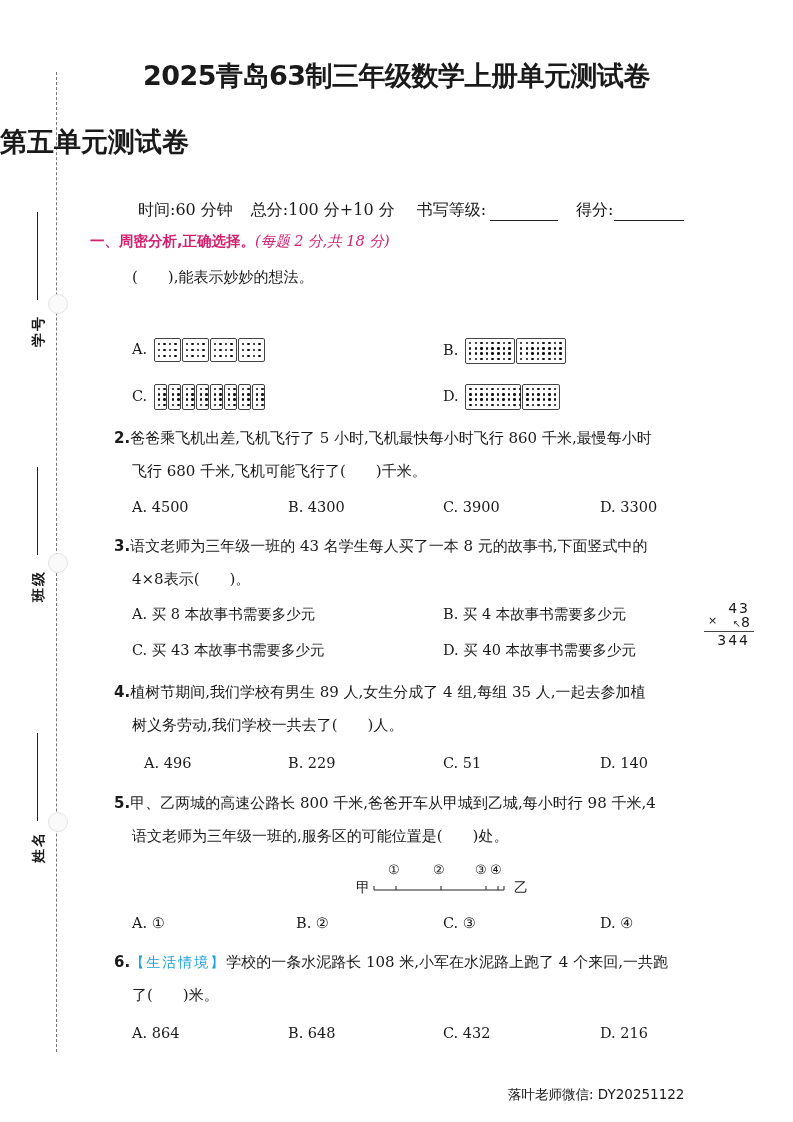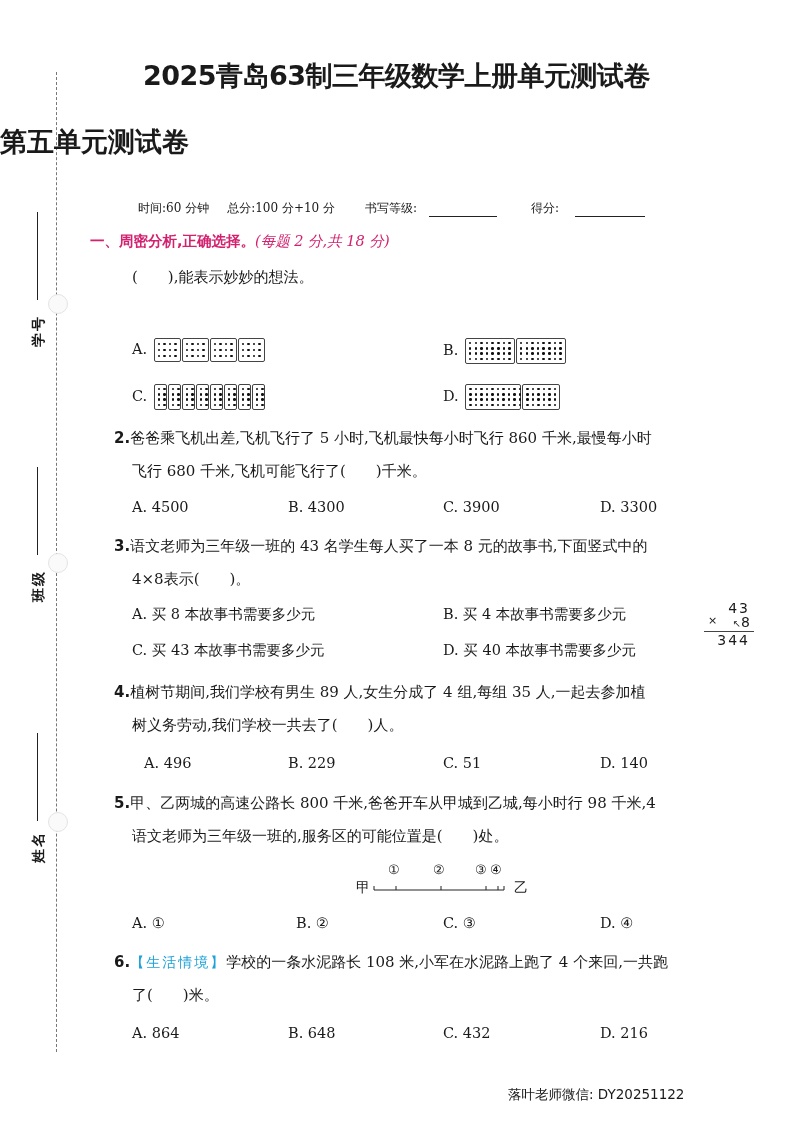--- a/index.html
+++ b/index.html
@@ -27,21 +27,21 @@
   }
   .title-main {
     position: absolute; top: 58px; left: 0; width: 793px; text-align: center;
     font-family: "DejaVu Sans", sans-serif; font-weight: bold; font-size: 27px; letter-spacing: -0.5px;
   }
   .title-sub {
     position: absolute; top: 124px; left: 0; width: 793px; text-align: left;
     font-family: "DejaVu Sans", sans-serif; font-weight: bold; font-size: 27px;
   }
   .meta-row {
-    position: absolute; top: 200px; left: 131px; font-size: 12px; display: flex; gap: 0; padding-left: 7px;
+    position: absolute; top: 200px; left: 131px; font-size: 16px; display: flex; gap: 0; padding-left: 7px;
   }
   .meta-row span { margin-right: 18px; }
   .blank { display: inline-block; border-bottom: 1px solid #222; vertical-align: bottom; height: 16px; }
   .section-head {
     position: absolute; top: 232px; left: 90px; font-size: 14.5px; color: #d3206f; font-weight: bold;
     font-family: "DejaVu Sans", sans-serif;
   }
   .section-head .pts { font-weight: normal; font-family: "DejaVu Serif", serif; font-style: italic; }
   .q { position: absolute; left: 114px; width: 650px; font-size: 15px; line-height: 33px; }
   .q .num { font-weight: bold; font-family: "DejaVu Sans", sans-serif; }
@@ -90,22 +90,22 @@
   <div class="rule" style="top:0; height:88px"></div>
   <div class="label" style="top:130px">姓名</div>
 </div>
 
 <div class="title-main">2025青岛63制三年级数学上册单元测试卷</div>
 <div class="title-sub">第五单元测试卷</div>
 
 <div class="meta-row">
   <span>时间:60 分钟</span>
   <span>总分:100 分+10 分</span>
-  <span><span style="margin:12px">书写等级:</span><span class="blank" style="width:68px;margin:0"></span></span>
-  <span><span style="margin:16px">得分:</span><span class="blank" style="width:70px;margin:0"></span></span>
+  <span><span style="margin:4px">书写等级:</span><span class="blank" style="width:68px;margin:0"></span></span>
+  <span><span style="margin:0">得分:</span><span class="blank" style="width:70px;margin:0"></span></span>
 </div>
 
 <div class="section-head">
   <span>一、周密分析,正确选择。</span><span class="pts">(每题 2 分,共 18 分)</span>
 </div>
 
 <div class="q" style="top:261px">
   <div class="line2">(　　),能表示妙妙的想法。</div>
 </div>
 <div class="opts" style="top:338px">

